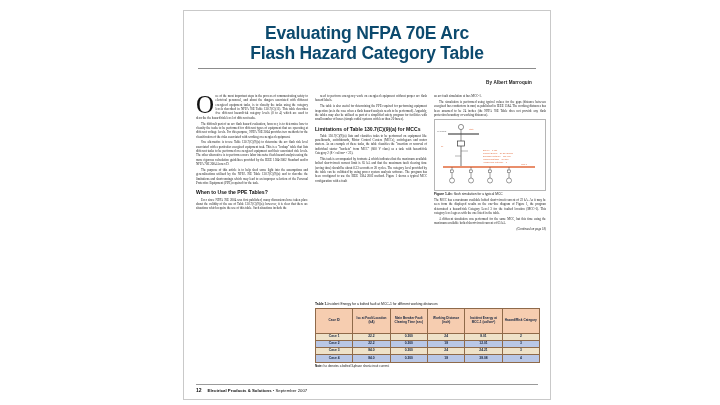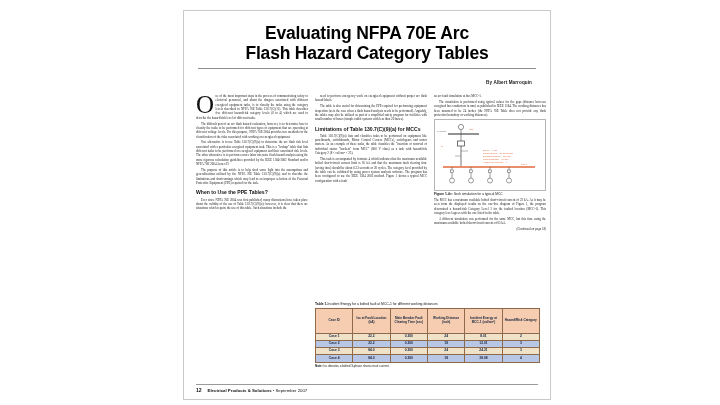--- a/index.html
+++ b/index.html
@@ -33,21 +33,21 @@
   .title-block {
     padding: 12px 14px 0 14px;
     text-align: center;
   }
   .title-line {
     font-family: "Liberation Sans", sans-serif;
     font-weight: bold;
     font-size: 17.5px;
     line-height: 20px;
     letter-spacing: -0.2px;
-    color: #000000;
+    color: #0c4a6e;
   }
   .byline-row {
     margin-top: 5px;
     border-top: 1px solid #8c8c8c;
     padding-top: 1px;
     text-align: right;
     padding-right: 4px;
   }
   .byline {
     font-family: "Liberation Sans", sans-serif;
@@ -198,21 +198,21 @@
 </style>
 </head>
 <body>
 
 <div id="screen">
 
   <div id="page">
 
     <div class="title-block">
       <div class="title-line">Evaluating NFPA 70E Arc</div>
-      <div class="title-line">Flash Hazard Category Tables</div>
+      <div class="title-line">Flash Hazard Category Table</div>
       <div class="byline-row">
         <span class="byline">By Albert Marroquin</span>
       </div>
     </div>
 
     <div class="columns">
 
       <div class="col">
         <div class="dropcap-para">
           <span class="dropcap">O</span>

